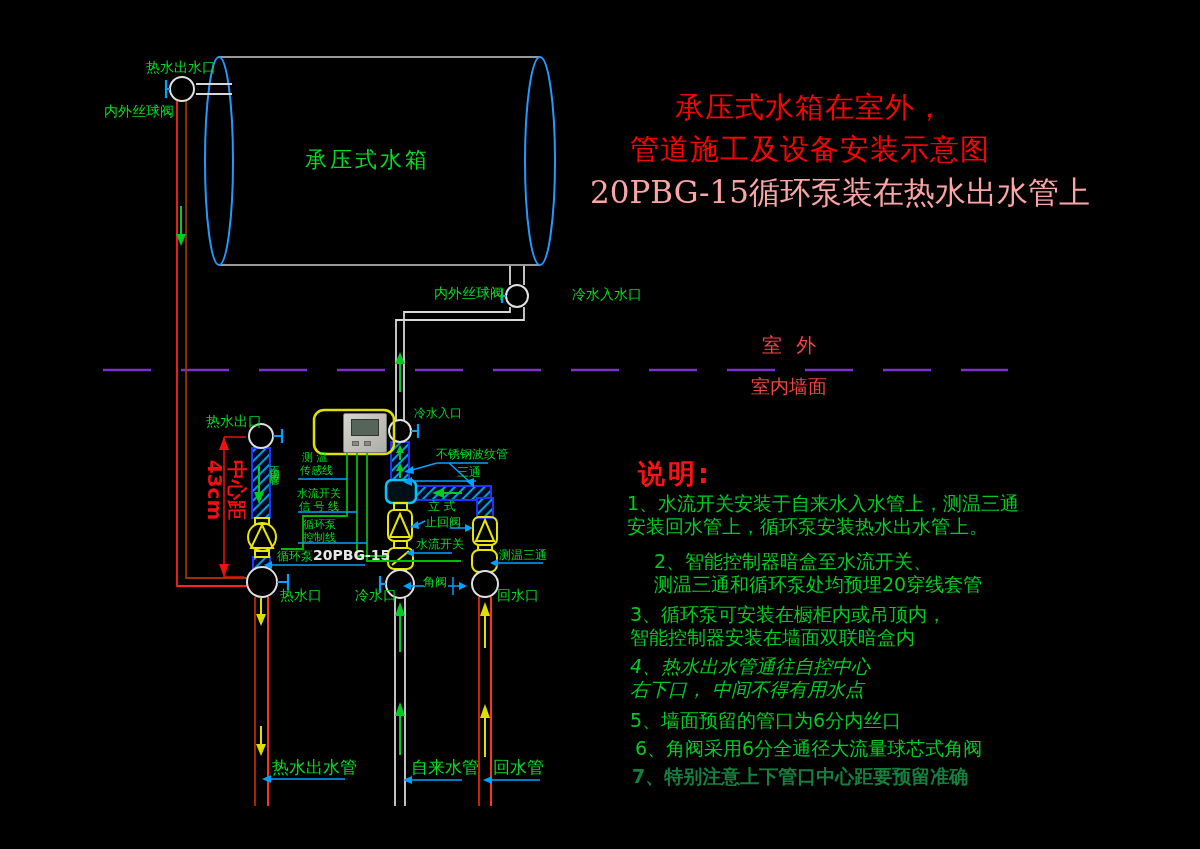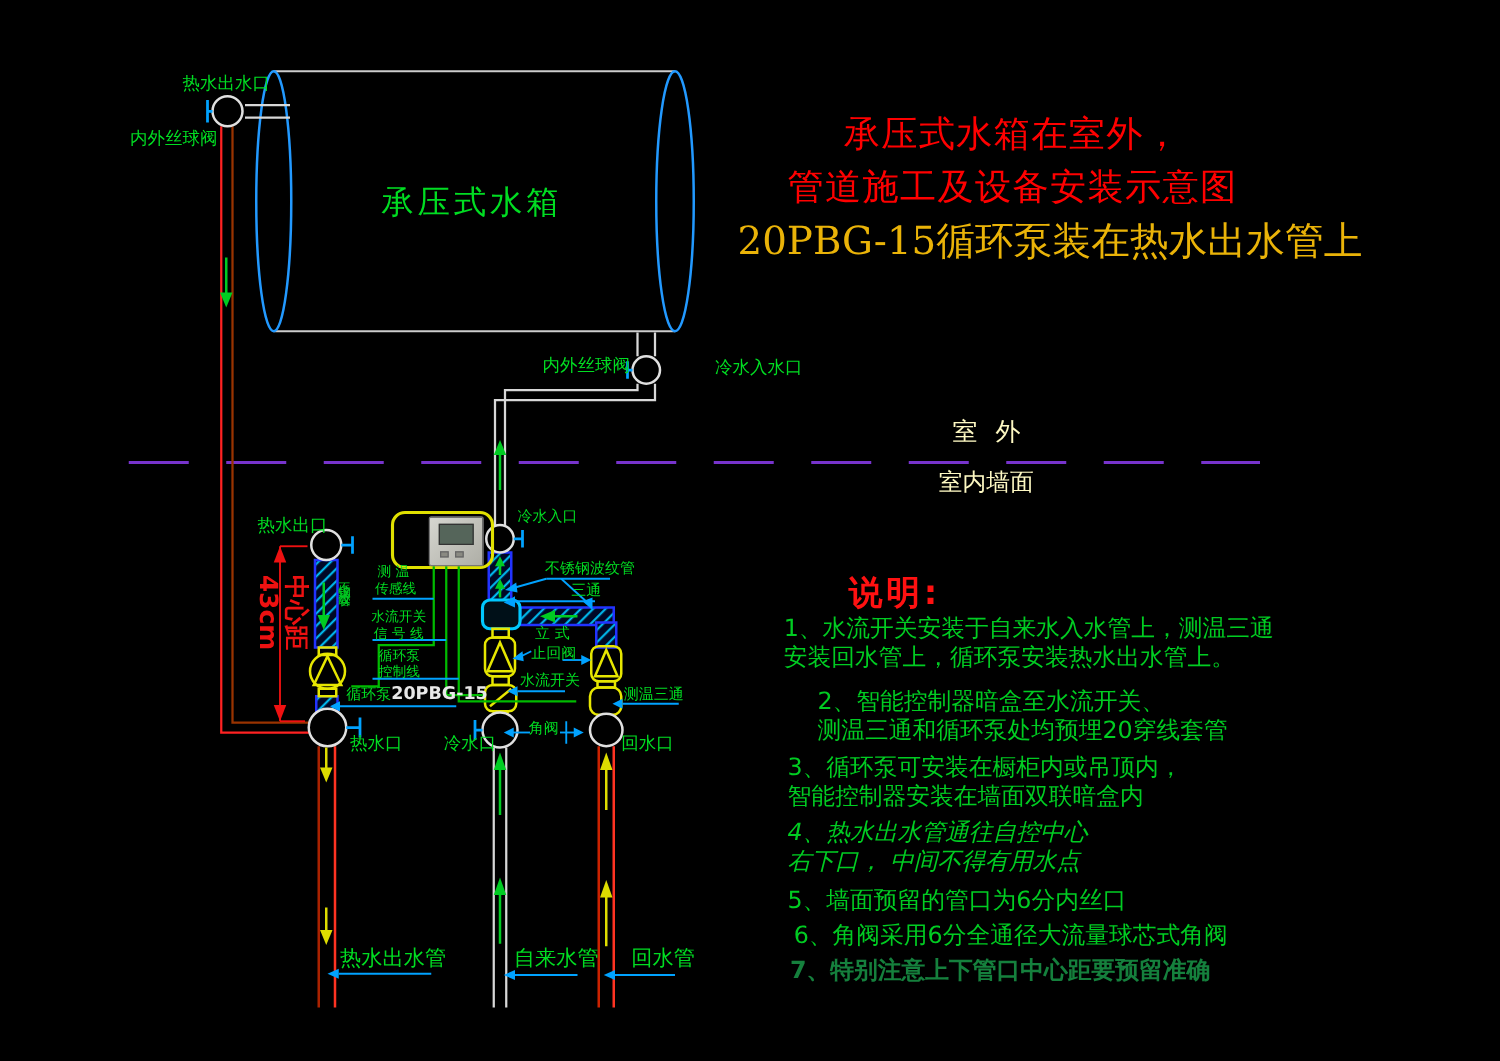--- a/index.html
+++ b/index.html
@@ -1,25 +1,25 @@
 <!DOCTYPE html>
 <html><head>
 <meta charset="utf-8">
 <style>
   html,body{margin:0;padding:0;background:#000;}
   #stage{position:relative;width:1200px;height:849px;background:#000;overflow:hidden;
          font-family:"DejaVu Sans","Liberation Sans",sans-serif;}
   #stage svg{position:absolute;left:0;top:0;}
   .lbl{position:absolute;white-space:nowrap;color:#00dd22;font-size:14px;line-height:1.1;}
-  .red{color:#fef9c3;}
+  .red{color:#ef4444;}
   .sm{font-size:12px;text-align:center;}
   .tiny{font-size:11px;line-height:13px;}
-  .big{font-size:26px;letter-spacing:3px;}
+  .big{font-size:22px;letter-spacing:3px;}
   .title-red{position:absolute;color:#ff0000;font-weight:normal;font-size:29px;text-align:center;letter-spacing:1px;}
-  .title-white{position:absolute;color:#eab308;font-size:31px;text-align:center;
+  .title-white{position:absolute;color:#fca5a5;font-size:31px;text-align:center;
                font-family:"DejaVu Serif","Liberation Serif",serif;}
   .notes-head{position:absolute;color:#ff1111;font-weight:bold;font-size:27px;letter-spacing:3px;}
   .note{position:absolute;color:#00cc22;font-size:19px;line-height:23px;}
   .note.red7{color:#15803d;font-weight:bold;}
   .dimtext{position:absolute;left:180px;top:468px;width:92px;text-align:center;color:#ee1111;
            font-weight:bold;font-size:20px;line-height:22px;transform:rotate(90deg);}
   .vtext{position:absolute;left:267px;top:458px;color:#00cc22;font-size:10px;
          writing-mode:vertical-rl;letter-spacing:2px;}
   .pumplbl{position:absolute;left:277px;top:547px;font-size:12px;}
   .pumplbl .model{color:#e8e8e8;font-size:14px;font-weight:bold;}
@@ -260,30 +260,30 @@
 <div class="pumplbl">
   <span class="pfx">循环泵</span><span class="model">20PBG-15</span>
 </div>
 
 <div class="lbl" style="left:280px;top:588px;">热水口</div>
 <div class="lbl" style="left:355px;top:588px;">冷水口</div>
 <div class="lbl" style="left:497px;top:588px;">回水口</div>
 
 <div class="lbl" style="left:272px;top:758px;font-size:17px;">热水出水管</div>
 <div class="lbl" style="left:411px;top:758px;font-size:17px;">自来水管</div>
-<div class="lbl" style="left:493px;top:758px;font-size:17px;margin-left:12px;">回水管</div>
+<div class="lbl" style="left:493px;top:758px;font-size:17px;">回水管</div>
 
 <div class="lbl tiny" style="left:302px;top:451px;">测 温</div>
 <div class="lbl tiny" style="left:300px;top:464px;">传感线</div>
 <div class="lbl tiny" style="left:297px;top:487px;">水流开关</div>
 <div class="lbl tiny" style="left:299px;top:500px;">信 号 线</div>
 <div class="lbl tiny" style="left:303px;top:518px;">循环泵</div>
 <div class="lbl tiny" style="left:303px;top:531px;">控制线</div>
 
-<div class="notes-head" style="left:638px;top:456px;margin-left:41px;">说明:</div>
+<div class="notes-head" style="left:638px;top:456px;">说明:</div>
 
 <div class="note" style="left:627px;top:492px;">
   <div>1、水流开关安装于自来水入水管上，测温三通</div>
       <div>安装回水管上，循环泵安装热水出水管上。</div>
 </div>
 <div class="note" style="left:654px;top:550px;">
   <div>2、智能控制器暗盒至水流开关、</div>
       <div>测温三通和循环泵处均预埋20穿线套管</div>
 </div>
 <div class="note" style="left:630px;top:603px;">

